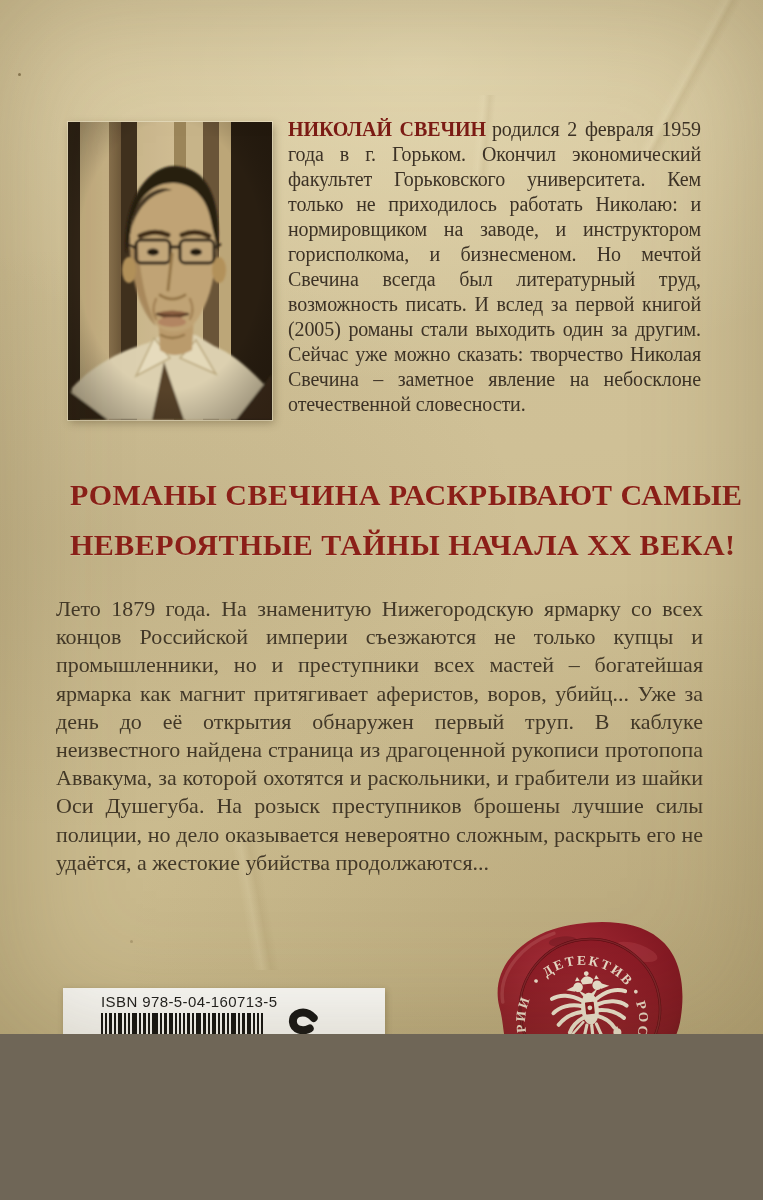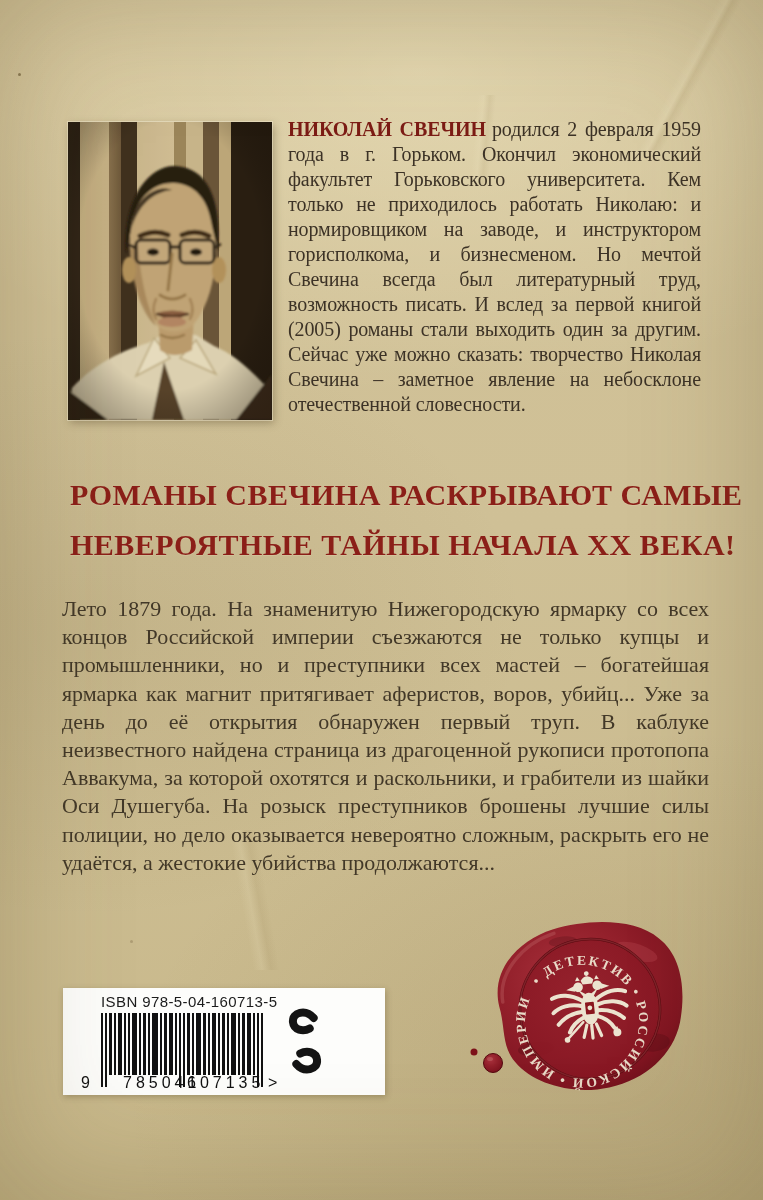--- a/index.html
+++ b/index.html
@@ -1,17 +1,17 @@
 <!DOCTYPE html>
 <html lang="ru"><head>
 <meta charset="utf-8">
 <style>
   html,body{margin:0;padding:0;background:#6f6657;}
   .cover{
-    position:relative;width:763px;height:1200px;overflow:hidden;
+    position:relative;width:763px;height:1034px;overflow:hidden;
     font-family:"Liberation Serif", serif;
     background:
       radial-gradient(900px 520px at 55% 6%, rgba(255,248,214,.38), rgba(255,248,214,0) 62%),
       radial-gradient(620px 420px at 12% 52%, rgba(118,98,54,.13), rgba(118,98,54,0) 70%),
       radial-gradient(760px 520px at 88% 92%, rgba(108,88,48,.16), rgba(108,88,48,0) 72%),
       linear-gradient(176deg,#d2c298 0%,#cfc096 45%,#c7b789 100%);
   }
   .cover::after{
     content:"";position:absolute;inset:0;pointer-events:none;
     box-shadow:inset 0 0 130px rgba(92,76,38,.30);
@@ -40,21 +40,21 @@
   
   .tagline{
     position:absolute;left:70px;top:470px;width:660px;
     font-size:30px;line-height:50px;font-weight:bold;color:#8b1f18;
     letter-spacing:.5px;white-space:nowrap;
     text-shadow:0 1px 0 rgba(255,245,220,.15);
   }
 
   
   .annotation{
-    position:absolute;left:62px;top:595px;width:647px;margin:0;
+    position:absolute;left:56px;top:595px;width:647px;margin:0;
     font-size:22px;line-height:28.2px;color:#423828;
     text-align:justify;
   }
 
   
   .barcode-box{
     position:absolute;left:63px;top:988px;width:322px;height:107px;
     background:#fdfdfb;box-shadow:1px 2px 6px rgba(70,55,25,.3);
   }
   .isbn{

